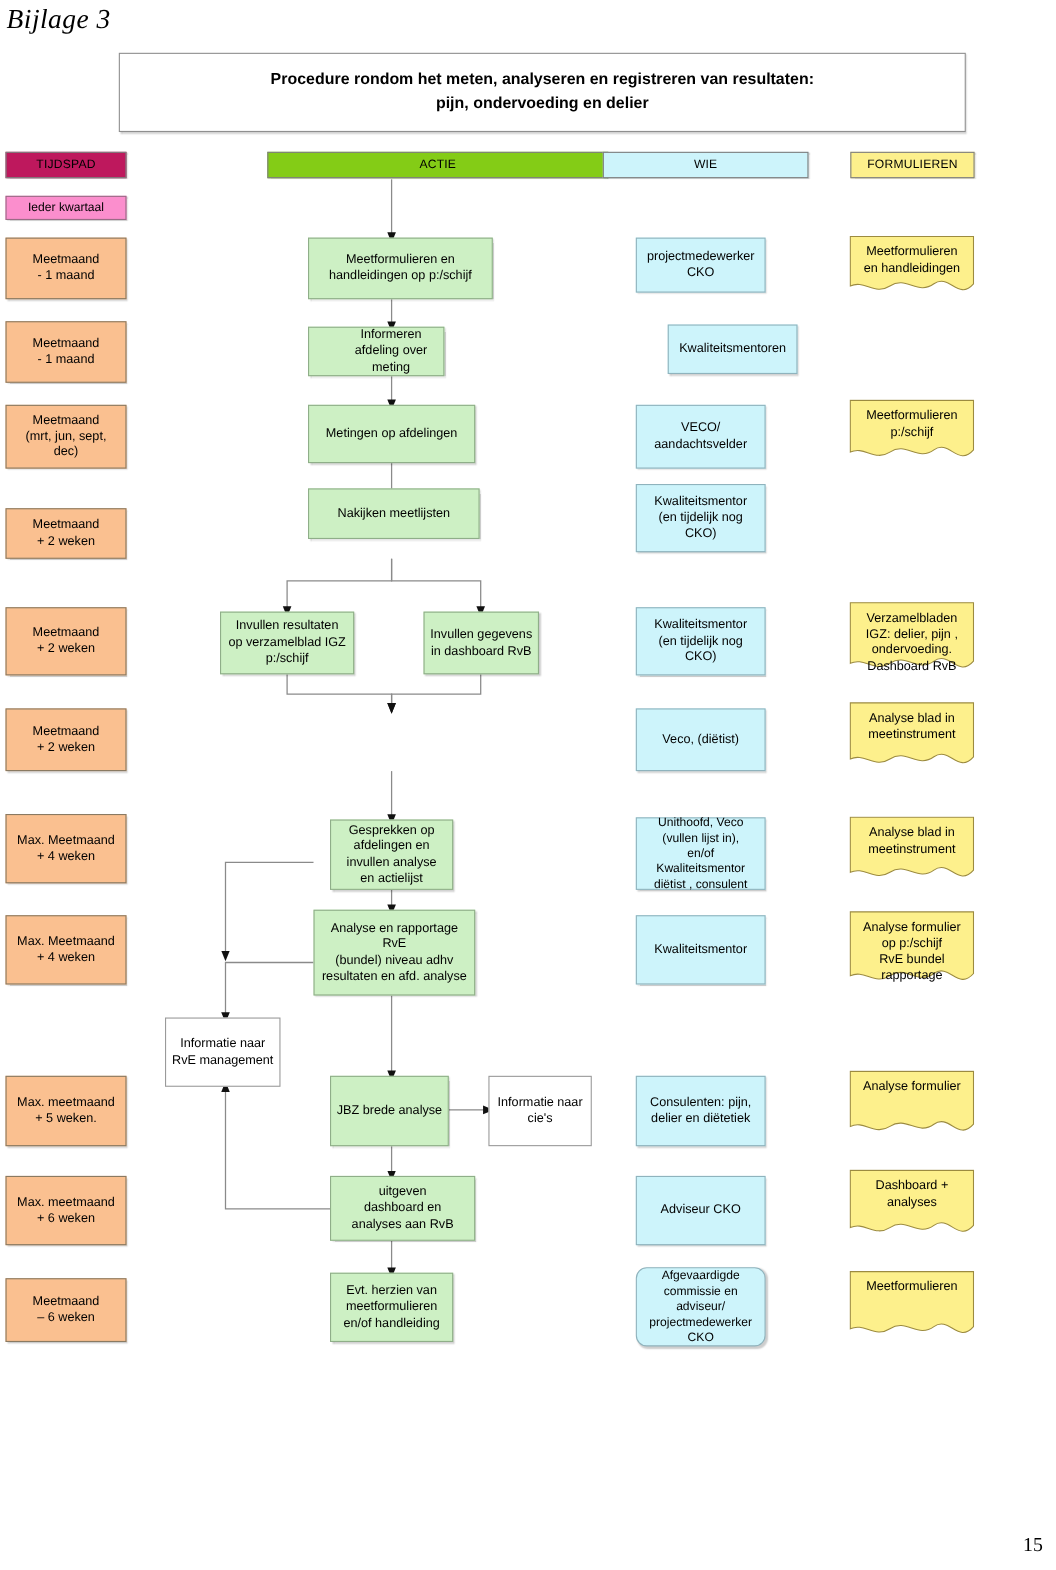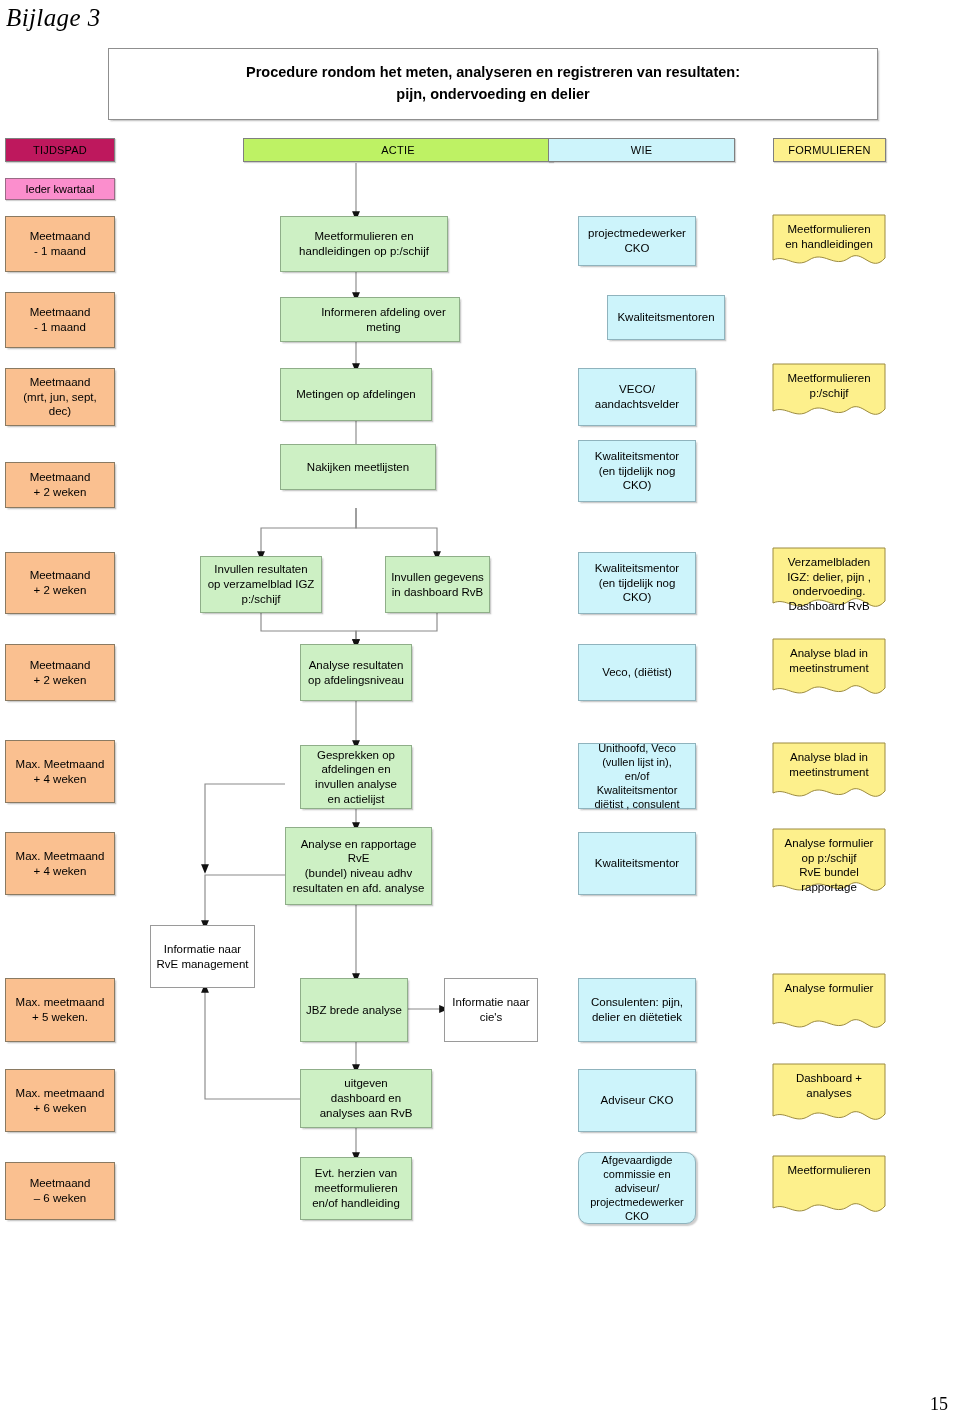--- a/index.html
+++ b/index.html
@@ -34,21 +34,21 @@
   }
 
   
   .hdr{
     height:24px;border:1px solid #7f7f7f;
     display:flex;align-items:center;justify-content:center;
     font-size:11px;letter-spacing:.2px;
     box-shadow:1px 1px 1px rgba(0,0,0,.18);
   }
   .hdr-tijdspad{left:5px;top:138px;width:110px;background:#be185d;}
-  .hdr-actie{left:243px;top:138px;width:310px;background:#bef264;}
+  .hdr-actie{left:243px;top:138px;width:310px;background:#84cc16;}
   .hdr-wie{left:548px;top:138px;width:187px;background:#cdf4fb;}
   .hdr-form{left:773px;top:138px;width:113px;background:#fdf08c;}
 
   #kwartaal{
     left:5px;top:178px;width:110px;height:22px;background:#fb8ecd;
     border:1px solid #9a6b86;
     display:flex;align-items:center;justify-content:center;
     font-size:11px;
     box-shadow:1px 1px 1px rgba(0,0,0,.18);
   }
@@ -147,21 +147,21 @@
   <div class="abs node action" style="left:280px;top:216px;width:168px;height:56px;">Meetformulieren en<br>handleidingen op p:/schijf</div>
   <div class="abs node who" style="left:578px;top:216px;width:118px;height:50px;">projectmedewerker<br>CKO</div>
   <div class="doc" style="left:772px;top:214px;width:114px;height:56px;">
     <svg width="114" height="56" viewBox="0 0 114 56">
         <path d="M1,1 H113 V44 C99,60 91,34 77,44 C62,55 52,36 37,46 C23,55 14,40 1,46 Z" fill="#fdf08c" stroke="#9c8b40" stroke-width="1"></path>
       </svg>
     <div class="txt">Meetformulieren<br>en handleidingen</div>
   </div>
 
   <div class="abs node time" style="left:5px;top:292px;width:110px;height:56px;">Meetmaand<br>- 1 maand</div>
-  <div class="abs node action" style="left:280px;top:297px;width:180px;height:45px;padding-left:31px;">Informeren afdeling over<br>meting</div>
+  <div class="abs node action" style="left:280px;top:297px;width:124px;height:45px;padding-left:31px;">Informeren afdeling over<br>meting</div>
   <div class="abs node who" style="left:607px;top:295px;width:118px;height:45px;">Kwaliteitsmentoren</div>
 
   <div class="abs node time" style="left:5px;top:368px;width:110px;height:58px;">Meetmaand<br>(mrt, jun, sept,<br>dec)</div>
   <div class="abs node action" style="left:280px;top:368px;width:152px;height:53px;">Metingen op afdelingen</div>
   <div class="abs node who" style="left:578px;top:368px;width:118px;height:58px;">VECO/<br>aandachtsvelder</div>
   <div class="doc" style="left:772px;top:363px;width:114px;height:58px;">
     <svg width="114" height="58" viewBox="0 0 114 58">
         <path d="M1,1 H113 V46 C99,62 91,36 77,46 C62,57 52,38 37,48 C23,57 14,42 1,48 Z" fill="#fdf08c" stroke="#9c8b40" stroke-width="1"></path>
       </svg>
     <div class="txt">Meetformulieren<br>p:/schijf</div>
@@ -176,21 +176,20 @@
   <div class="abs node action" style="left:385px;top:556px;width:105px;height:57px;">Invullen gegevens<br>in dashboard RvB</div>
   <div class="abs node who" style="left:578px;top:552px;width:118px;height:62px;">Kwaliteitsmentor<br>(en tijdelijk nog<br>CKO)</div>
   <div class="doc" style="left:772px;top:547px;width:114px;height:67px;">
     <svg width="114" height="67" viewBox="0 0 114 67">
         <path d="M1,1 H113 V54 C99,70 91,44 77,54 C62,65 52,46 37,56 C23,65 14,50 1,56 Z" fill="#fdf08c" stroke="#9c8b40" stroke-width="1"></path>
       </svg>
     <div class="txt">Verzamelbladen<br>IGZ: delier, pijn ,<br>ondervoeding.<br>Dashboard RvB</div>
   </div>
 
   <div class="abs node time" style="left:5px;top:644px;width:110px;height:57px;">Meetmaand<br>+ 2 weken</div>
-  <div class="abs node action" style="left:300px;top:644px;width:112px;height:57px;">Analyse resultaten<br>op afdelingsniveau</div>
   <div class="abs node who" style="left:578px;top:644px;width:118px;height:57px;">Veco,  (diëtist)</div>
   <div class="doc" style="left:772px;top:638px;width:114px;height:63px;">
     <svg width="114" height="63" viewBox="0 0 114 63">
         <path d="M1,1 H113 V50 C99,66 91,40 77,50 C62,61 52,42 37,52 C23,61 14,46 1,52 Z" fill="#fdf08c" stroke="#9c8b40" stroke-width="1"></path>
       </svg>
     <div class="txt">Analyse blad in<br>meetinstrument</div>
   </div>
 
   <div class="abs node time" style="left:5px;top:740px;width:110px;height:63px;">Max. Meetmaand<br>+ 4 weken</div>
   <div class="abs node action" style="left:300px;top:745px;width:112px;height:64px;">Gesprekken op<br>afdelingen en<br>invullen analyse<br>en actielijst</div>

